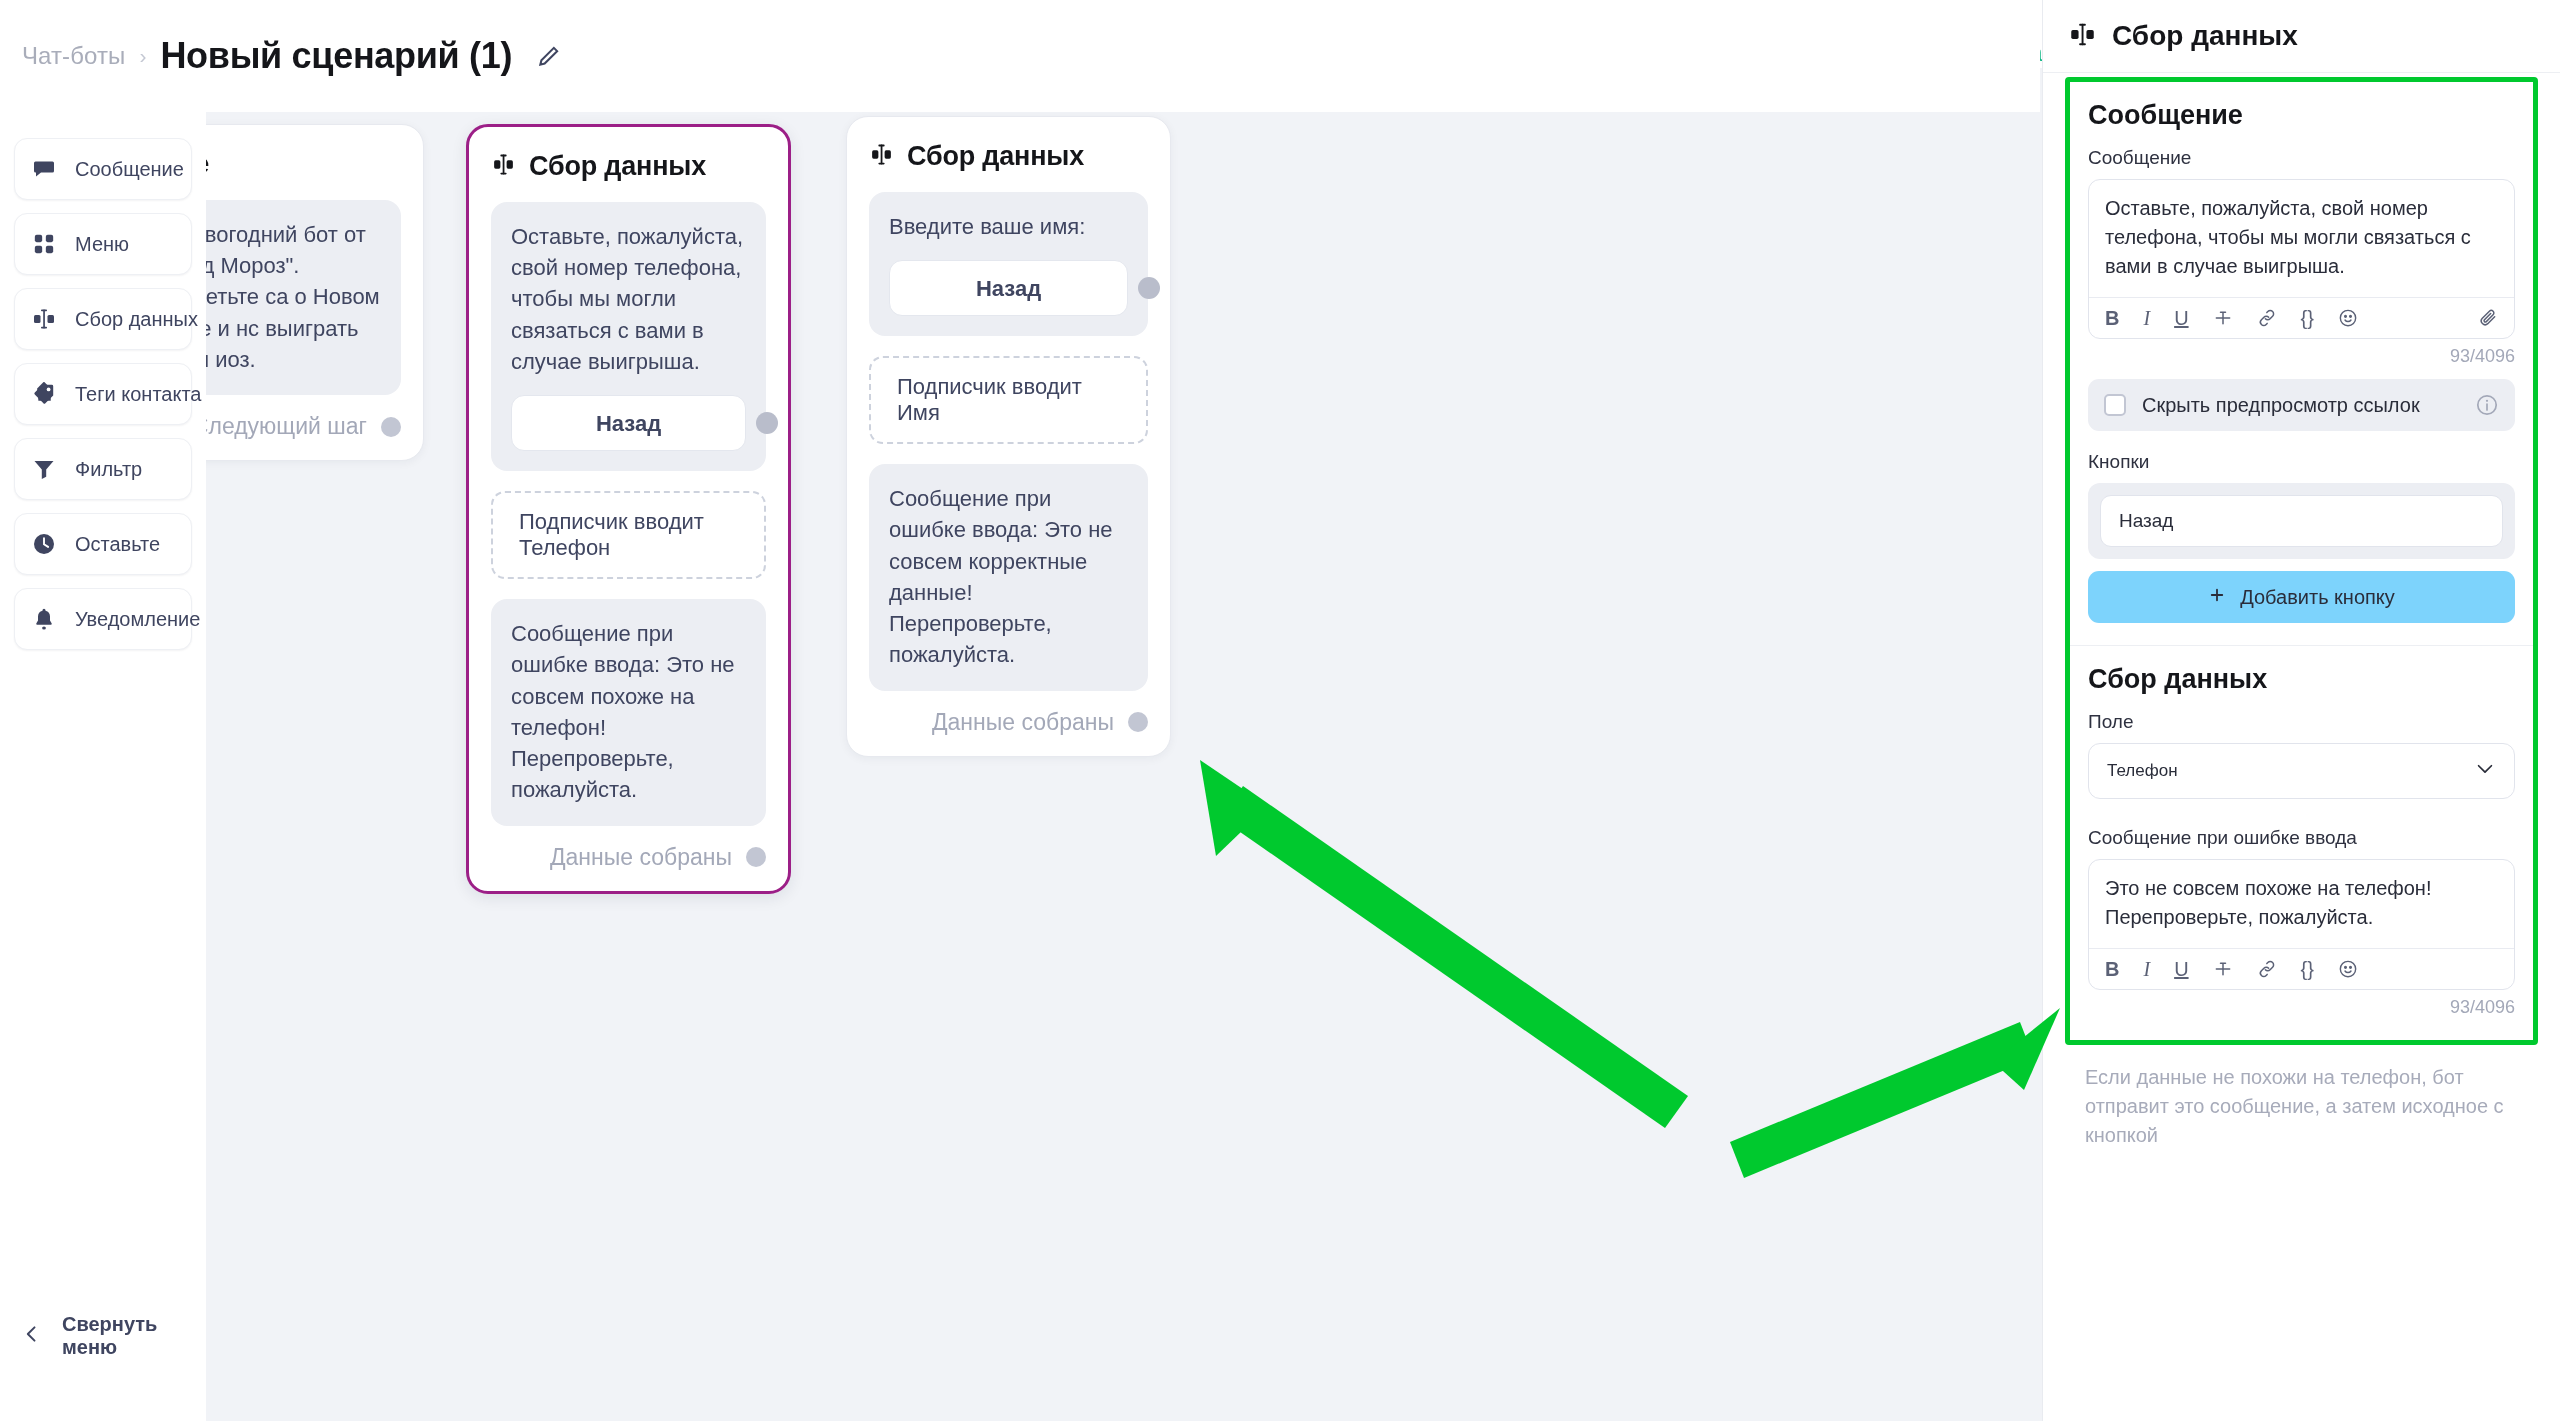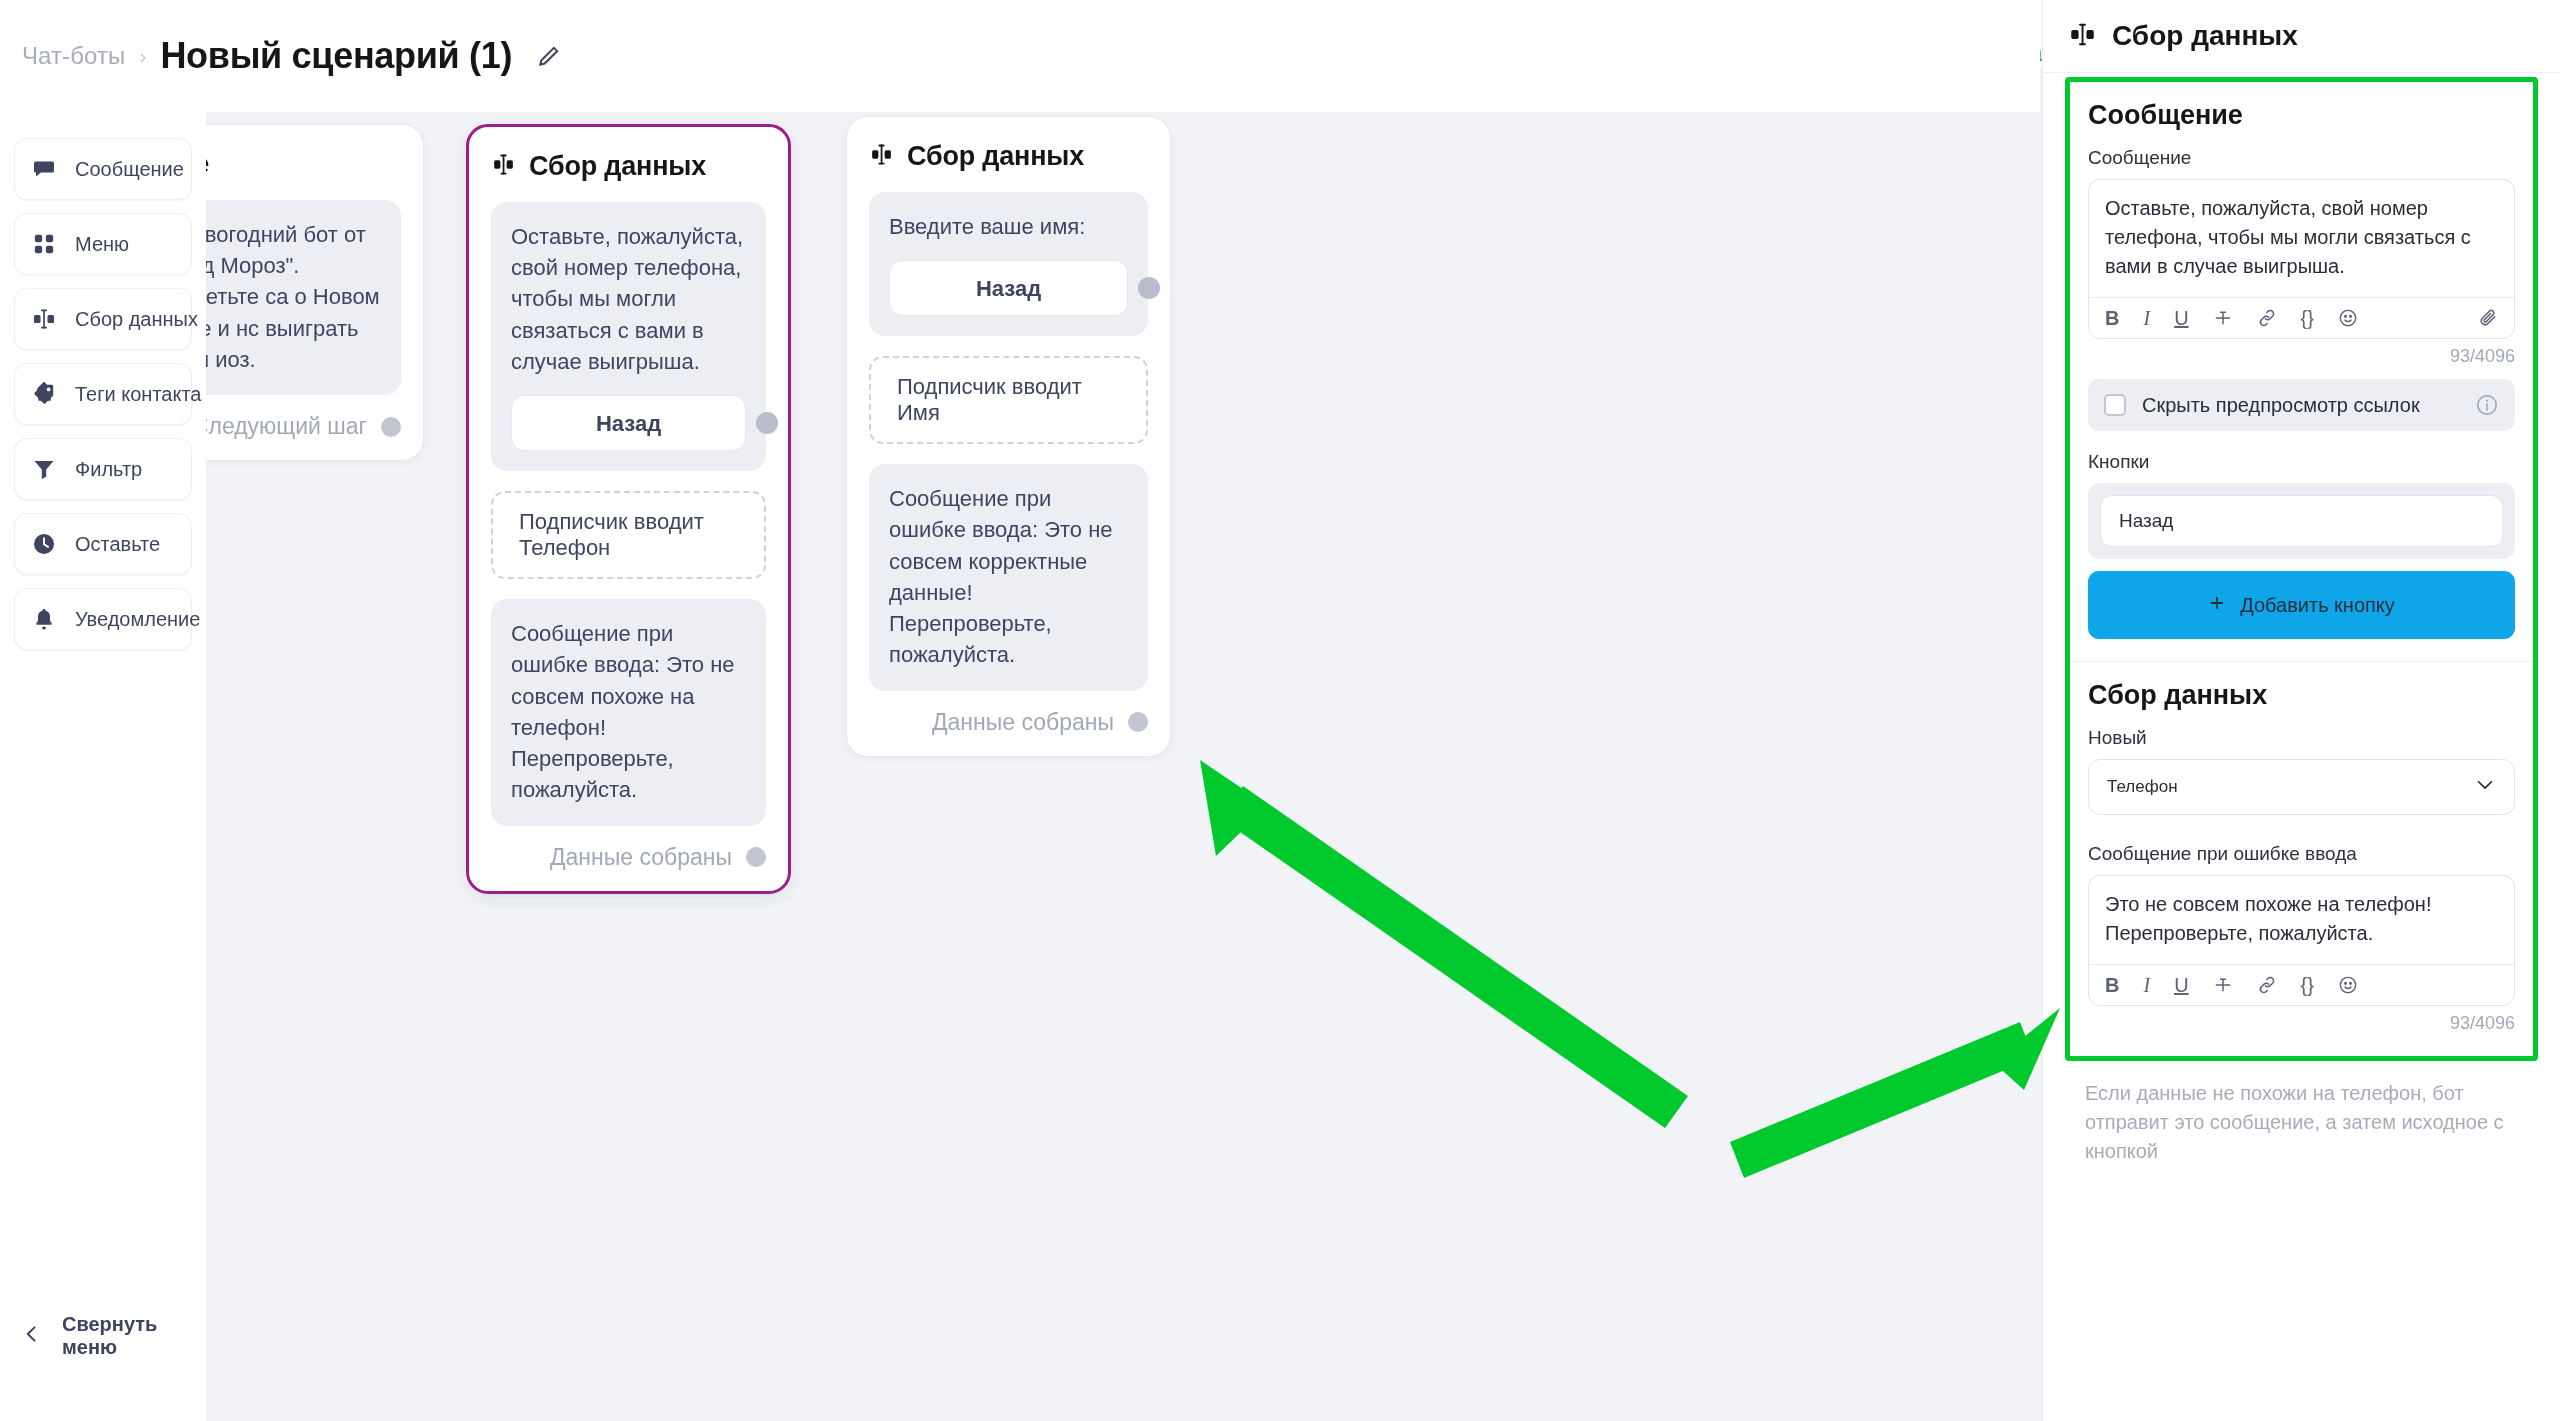--- a/index.html
+++ b/index.html
@@ -128,21 +128,21 @@
   .chk-box { width: 22px; height: 22px; border: 2px solid #c2c6d3; border-radius: 5px; background: #fff; flex: 0 0 22px; }
   .chk-label { font-size: 20px; color: #2a2d3a; flex: 1; }
   .info-icon { width: 24px; height: 24px; }
   .btn-list { background: #eceef3; border-radius: 12px; padding: 12px; margin-top: 4px; }
   .btn-item {
     background: #ffffff; border: 1px solid #e1e4ec; border-radius: 11px;
     height: 52px; display: flex; align-items: center; padding: 0 18px;
     font-size: 19px; color: #2a2d3a;
   }
   .btn-add {
-    margin-top: 12px; background: #0ea5e9; border-radius: 11px; height: 68px;
+    margin-top: 12px; background: #7dd3fc; border-radius: 11px; height: 52px;
     display: flex; align-items: center; justify-content: center; gap: 14px;
     font-size: 20px; color: #2a2d3a; cursor: pointer;
   }
   .select {
     position: relative; background: #fff; border: 1px solid #e1e4ec; border-radius: 12px;
     height: 56px; display: flex; align-items: center; padding: 0 18px;
     font-size: 17px; color: #2a2d3a; cursor: pointer;
   }
   .select .caret { position: absolute; right: 18px; top: 50%; transform: translateY(-50%); }
   .hint { padding: 18px 20px 0 20px; color: #a7abba; font-size: 20px; line-height: 1.45; }
@@ -416,21 +416,21 @@
                 <path d="M12 5v14M5 12h14"></path>
               </svg>
             </span>
             <span>Добавить кнопку</span>
           </div>
         </div>
 
         <div class="sec">
           <div class="sec-title">Сбор данных</div>
 
-          <div class="field-label">Новый</div>
+          <div class="field-label">Поле</div>
           <div class="select">
             <span>Телефон</span>
             <span class="caret">
               <svg width="22" height="22" viewBox="0 0 24 24" fill="none" stroke="#2a2d3a" stroke-width="1.9" stroke-linecap="round" stroke-linejoin="round">
                 <path d="M5 9l7 7 7-7"></path>
               </svg>
             </span>
           </div>
 
           <div class="field-label" style="margin-top:28px;">Сообщение при ошибке ввода</div>

